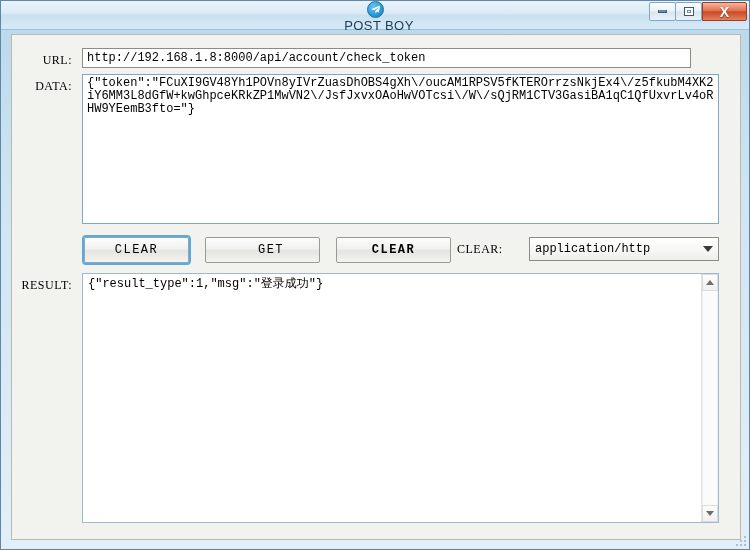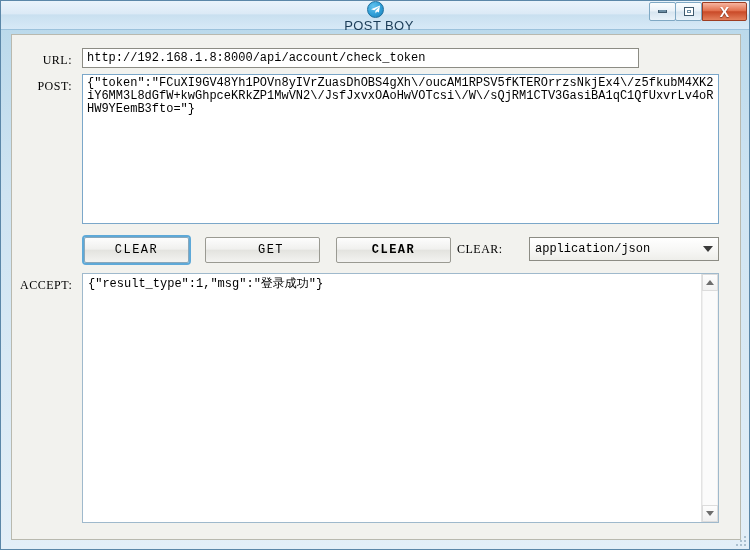--- a/index.html
+++ b/index.html
@@ -94,21 +94,21 @@
     color: #000000;
     letter-spacing: .5px;
     text-align: right;
   }
 
   
   #url-label { left: 8px; top: 18px; width: 52px; }
   #url-input {
     position: absolute;
     left: 70px; top: 13px;
-    width: 557px; height: 20px;
+    width: 609px; height: 20px;
     border: 1px solid #8c8c84;
     background: #ffffff;
     font-family: "Liberation Mono", monospace;
     font-size: 12px;
     color: #000000;
     padding: 1px 4px;
     outline: none;
   }
 
   
@@ -271,34 +271,34 @@
         <span class="glyph-close">X</span>
       </div>
     </div>
   </div>
 
   <div id="client-area">
 
     <div class="field-label" id="url-label">URL:</div>
     <input id="url-input" type="text" value="http://192.168.1.8:8000/api/account/check_token" style="">
 
-    <div class="field-label" id="data-label">POST:</div>
+    <div class="field-label" id="data-label">DATA:</div>
     <textarea id="data-input" spellcheck="false" style="">{"token":"FCuXI9GV48Yh1POVn8yIVrZuasDhOBS4gXh\/oucAM1RPSV5fKTEROrrzsNkjEx4\/z5fkubM4XK2iY6MM3L8dGfW+kwGhpceKRkZP1MwVN2\/JsfJxvxOAoHwVOTcsi\/W\/sQjRM1CTV3GasiBA1qC1QfUxvrLv4oRHW9YEemB3fto="}</textarea>
 
     <div class="btn" id="post-button">CLEAR</div>
     <div class="btn" id="get-button">GET</div>
     <div class="btn" id="clear-button">CLEAR</div>
 
     <div class="field-label" id="accept-label">CLEAR:</div>
     <div id="accept-select">
-      <span>application/json</span>
+      <span>application/http</span>
       <span id="accept-arrow"></span>
     </div>
 
-    <div class="field-label" id="result-label">ACCEPT:</div>
+    <div class="field-label" id="result-label">RESULT:</div>
     <div id="result-box">
       <div id="result-text">{"result_type":1,"msg":"登录成功"}</div>
 
       <div id="result-scrollbar">
         <div class="sb-arrow" id="sb-up">
           <span class="sb-tri-up"></span>
         </div>
         <div id="sb-track"></div>
         <div class="sb-arrow" id="sb-down">
           <span class="sb-tri-down"></span>

